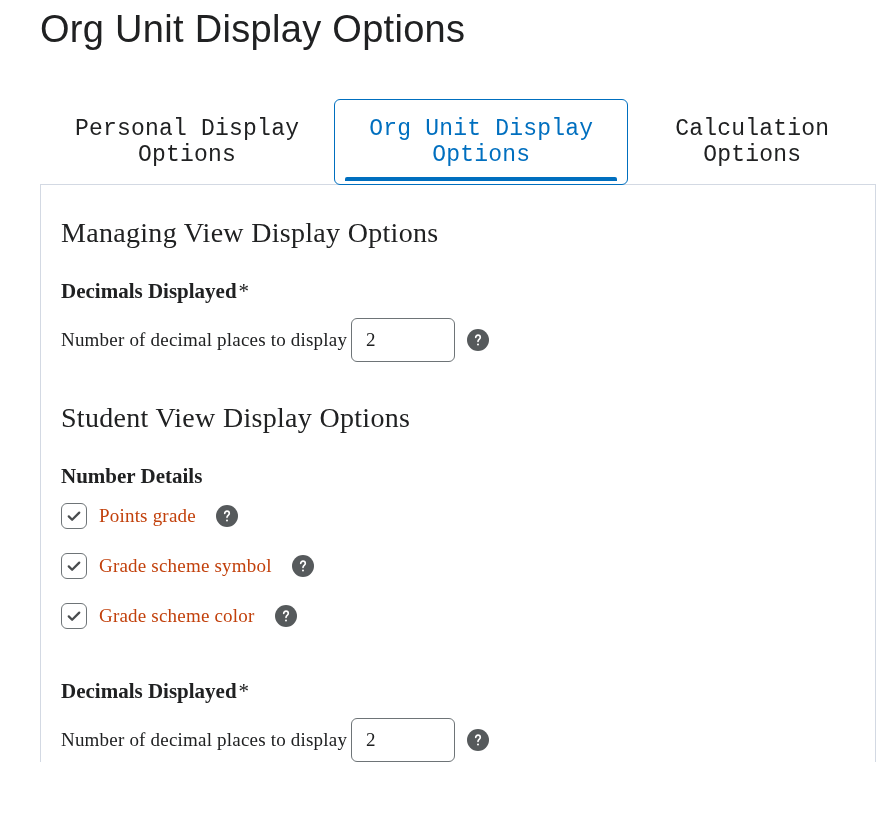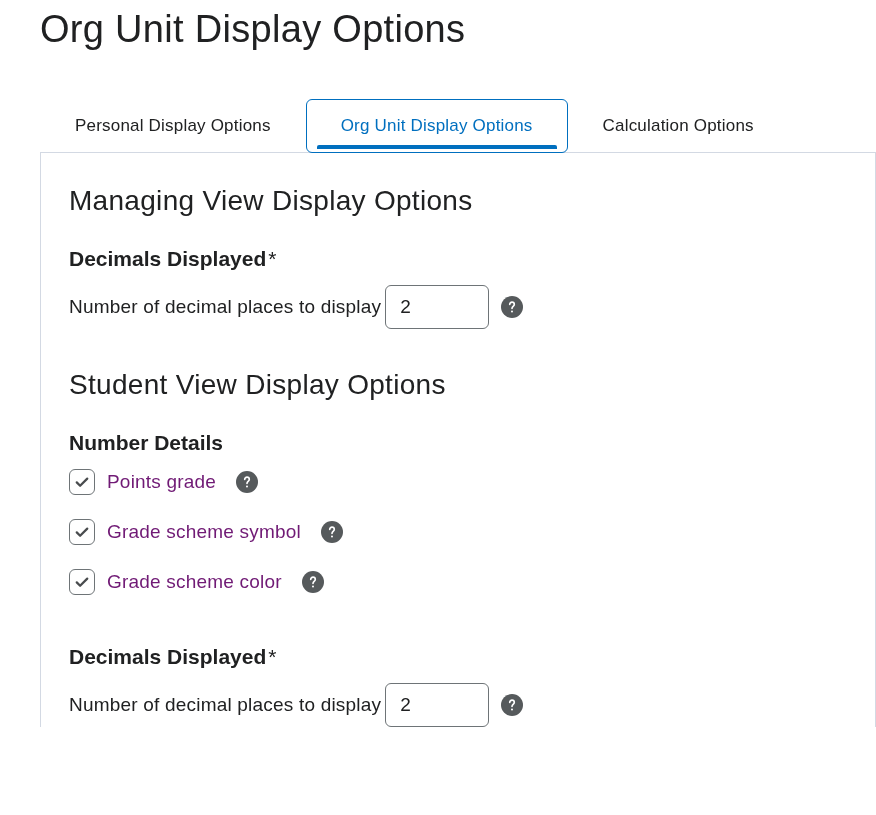--- a/index.html
+++ b/index.html
@@ -29,26 +29,26 @@
     }
 
     .tabs {
       display: flex;
       align-items: flex-end;
       position: relative;
     }
 
     .tab {
       padding: 16px 34px;
-      font-size: 17px;
+      font-size: 23px;
       color: #202122;
       cursor: pointer;
       border: 1px solid transparent;
       background: transparent;
-      font-family: Liberation Sans, sans-serif;
+      font-family: Liberation Mono, monospace;
       letter-spacing: 0.2px;
     }
 
     .tab.active {
       color: #006fbf;
       border: 1px solid #006fbf;
       border-radius: 6px;
       position: relative;
       background: #ffffff;
       z-index: 2;
@@ -63,23 +63,24 @@
       height: 4px;
       background: #006fbf;
       border-radius: 2px 2px 0 0;
     }
 
     .panel {
       border: 1px solid #d3d9e3;
       border-bottom: none;
       margin-left: 0;
       margin-top: -1px;
-      padding: 28px 20px 0 28px;
+      padding: 28px 20px 0 20px;
       position: relative;
       top: 0;
+      font-family: Liberation Serif, serif;
     }
 
     .panel-wrapper {
       margin-left: 40px;
     }
 
     .section-heading {
       font-size: 28px;
       font-weight: 400;
       color: #202122;
@@ -162,21 +163,21 @@
       background: #ffffff;
     }
 
     .checkbox-wrap svg {
       width: 18px;
       height: 18px;
     }
 
     .checkbox-label {
       font-size: 19px;
-      color: #701a75;
+      color: #c2410c;
       letter-spacing: 0.2px;
     }
 
     .grade-details-group {
       margin-bottom: 50px;
     }
 
     .second-section {
       margin-top: 8px;
     }

